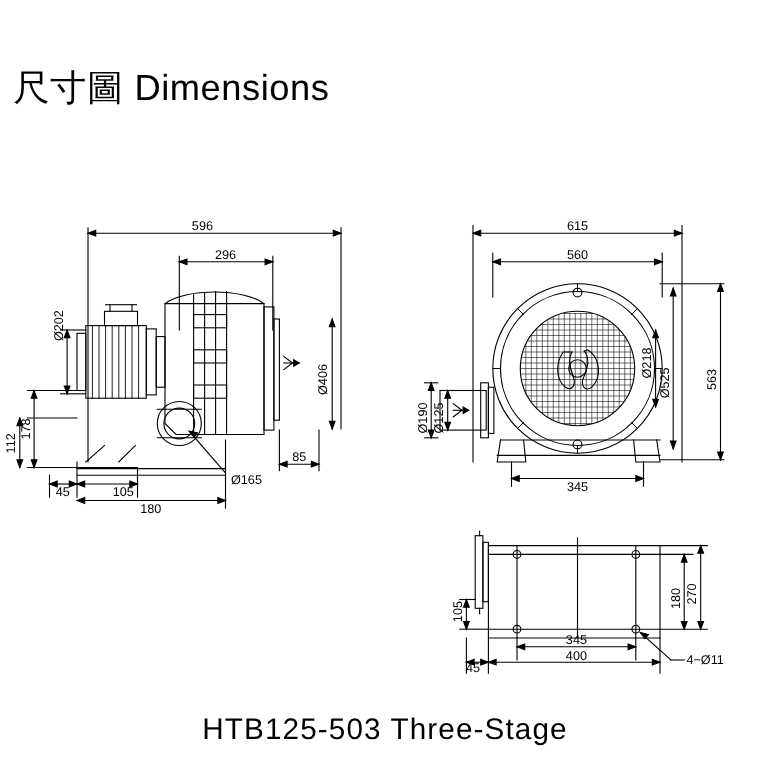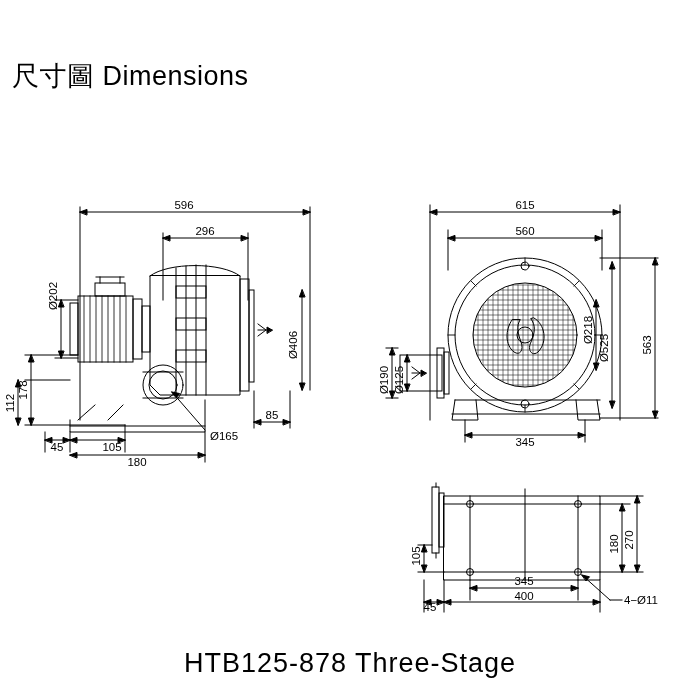--- a/index.html
+++ b/index.html
@@ -12,21 +12,21 @@
     background: #ffffff;
     font-family: "Liberation Sans", sans-serif;
     color: #000000;
     position: relative;
     overflow: hidden;
   }
   #page-title {
     position: absolute;
     left: 12px;
     top: 58px;
-    font-size: 27px;
+    font-size: 33px;
     letter-spacing: 0.5px;
     white-space: nowrap;
   }
   #page-footer {
     position: absolute;
     left: 0;
     top: 648px;
     width: 700px;
     text-align: center;
     font-size: 27px;
@@ -363,13 +363,13 @@
 
   <text class="dimtext" x="618" y="544" text-anchor="middle" transform="rotate(-90 618 544)">180</text>
   <text class="dimtext" x="633" y="540" text-anchor="middle" transform="rotate(-90 633 540)">270</text>
   <text class="dimtext" x="420" y="556" text-anchor="middle" transform="rotate(-90 420 556)">105</text>
   <text class="dimtext" x="430" y="611" text-anchor="middle">45</text>
   <text class="dimtext" x="524" y="585" text-anchor="middle">345</text>
   <text class="dimtext" x="524" y="600" text-anchor="middle">400</text>
   <text class="dimtext" x="624" y="604">4−Ø11</text>
 </svg>
 
-<div id="page-footer">HTB125-878 Three-Stage</div>
+<div id="page-footer">HTB125-503 Three-Stage</div>
 
 </body></html>

